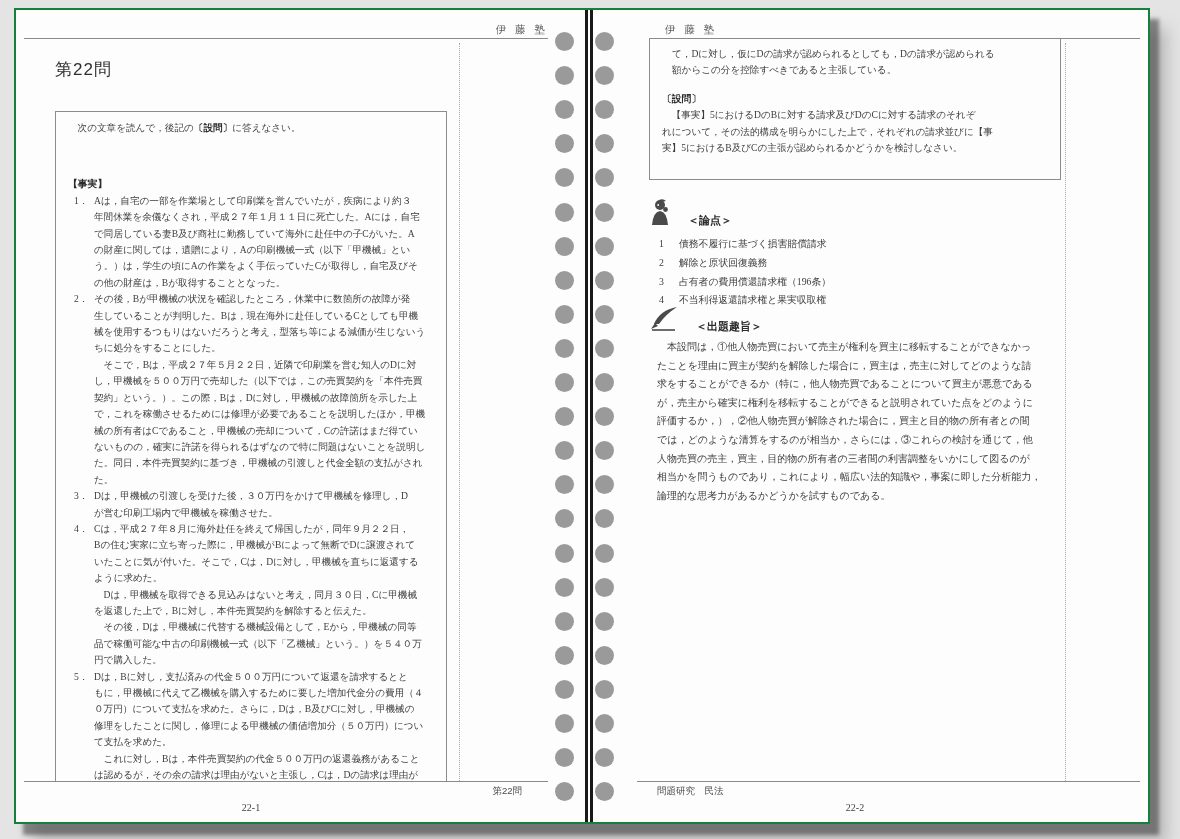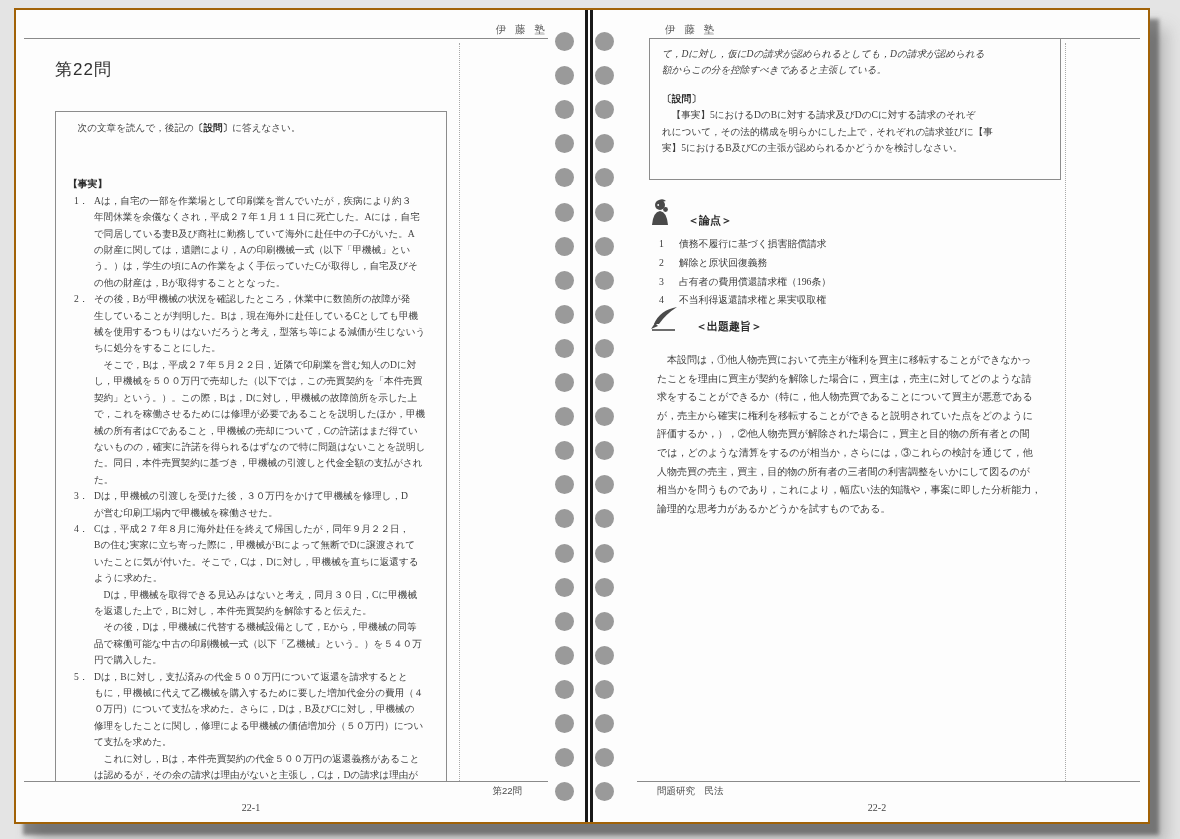--- a/index.html
+++ b/index.html
@@ -3,21 +3,21 @@
 <meta charset="utf-8">
 <style>
   html,body{margin:0;padding:0;}
   body{
     width:1180px;height:839px;position:relative;overflow:hidden;
     background:#e4e4e4;
     font-family:"Liberation Serif","DejaVu Serif",serif;
   }
   .spread{
     position:absolute;left:14px;top:8px;width:1132px;height:812px;
-    background:#fdfdfd;border:2px solid #a16207;box-sizing:content-box;
+    background:#fdfdfd;border:2px solid #15803d;box-sizing:content-box;
     box-shadow:9px 11px 4px rgba(55,55,55,.55), 18px 20px 14px rgba(120,120,120,.35);
   }
   .spine{
     position:absolute;left:569px;top:0;width:8px;height:100%;
     border-left:3px solid #191919;border-right:3px solid #191919;
     box-sizing:border-box;background:#fff;
   }
   .hole{position:absolute;width:19px;height:19px;border-radius:50%;background:#9a9a9a;}
   .holes-left{position:absolute;left:539px;top:0;width:19px;height:100%;}
   .holes-right{position:absolute;left:579px;top:0;width:19px;height:100%;}
@@ -56,43 +56,43 @@
   .rp-brand{position:absolute;left:649px;top:13px;
     font-family:"Liberation Sans","DejaVu Sans",sans-serif;
     font-size:10.5px;letter-spacing:3px;color:#5a5a5a;}
   .rp-headrule{position:absolute;left:633px;top:28px;width:491px;border-top:1px solid #8a8a8a;}
   .rp-box{
     position:absolute;left:633px;top:28px;width:412px;height:142px;
     border:1px solid #8c8c8c;border-top:none;box-sizing:border-box;
     padding:8px 12px 0 12px;overflow:hidden;
     font-size:9.6px;line-height:16.4px;color:#3d3d3d;
   }
-  .continuation{white-space:pre-line;margin:0 0 12px 0;font-style:italic;}
+  .continuation{white-space:pre-line;margin:0 0 12px 10px;}
   .q-heading{font-weight:bold;color:#2b2b2b;
     font-family:"Liberation Sans","DejaVu Sans",sans-serif;font-size:9.8px;}
   .q-text{white-space:pre-line;margin:0;}
   .exam-source{text-align:right;padding-right:2px;}
 
   .rp-dotted{position:absolute;left:1049px;top:33px;height:738px;border-left:1px dotted #a9a9a9;}
 
   .section{position:absolute;left:633px;color:#3d3d3d;}
   .section-head{display:flex;align-items:flex-end;gap:17px;}
   .section-head .icon{flex:0 0 auto;}
   .section-title{font-family:"Liberation Sans","DejaVu Sans",sans-serif;
     font-weight:bold;font-size:11px;color:#2b2b2b;padding-bottom:2px;}
   .ronten-list{margin:5px 0 0 10px;font-size:9.8px;line-height:18.8px;}
   .ronten-item{display:flex;}
   .ronten-num{width:20px;flex:0 0 auto;}
-  .shushi-text{white-space:pre-line;margin:15px 0 0 8px;width:398px;
+  .shushi-text{white-space:pre-line;margin:2px 0 0 8px;width:398px;
     font-size:10px;line-height:18.6px;}
 
   .rp-footrule{left:621px;width:503px;}
   .rp-footer-label{position:absolute;left:641px;top:775px;
     font-family:"Liberation Sans","DejaVu Sans",sans-serif;font-size:9.5px;color:#4a4a4a;}
-  .rp-pagenum{position:absolute;left:655px;top:792px;width:412px;text-align:center;
+  .rp-pagenum{position:absolute;left:633px;top:792px;width:412px;text-align:center;
     font-size:10px;color:#444;}
 </style>
 </head>
 <body>
 
 <div class="spread">
 
   <div>
     <div class="lp-brand">伊 藤 塾</div>
     <div class="lp-headrule"></div>

